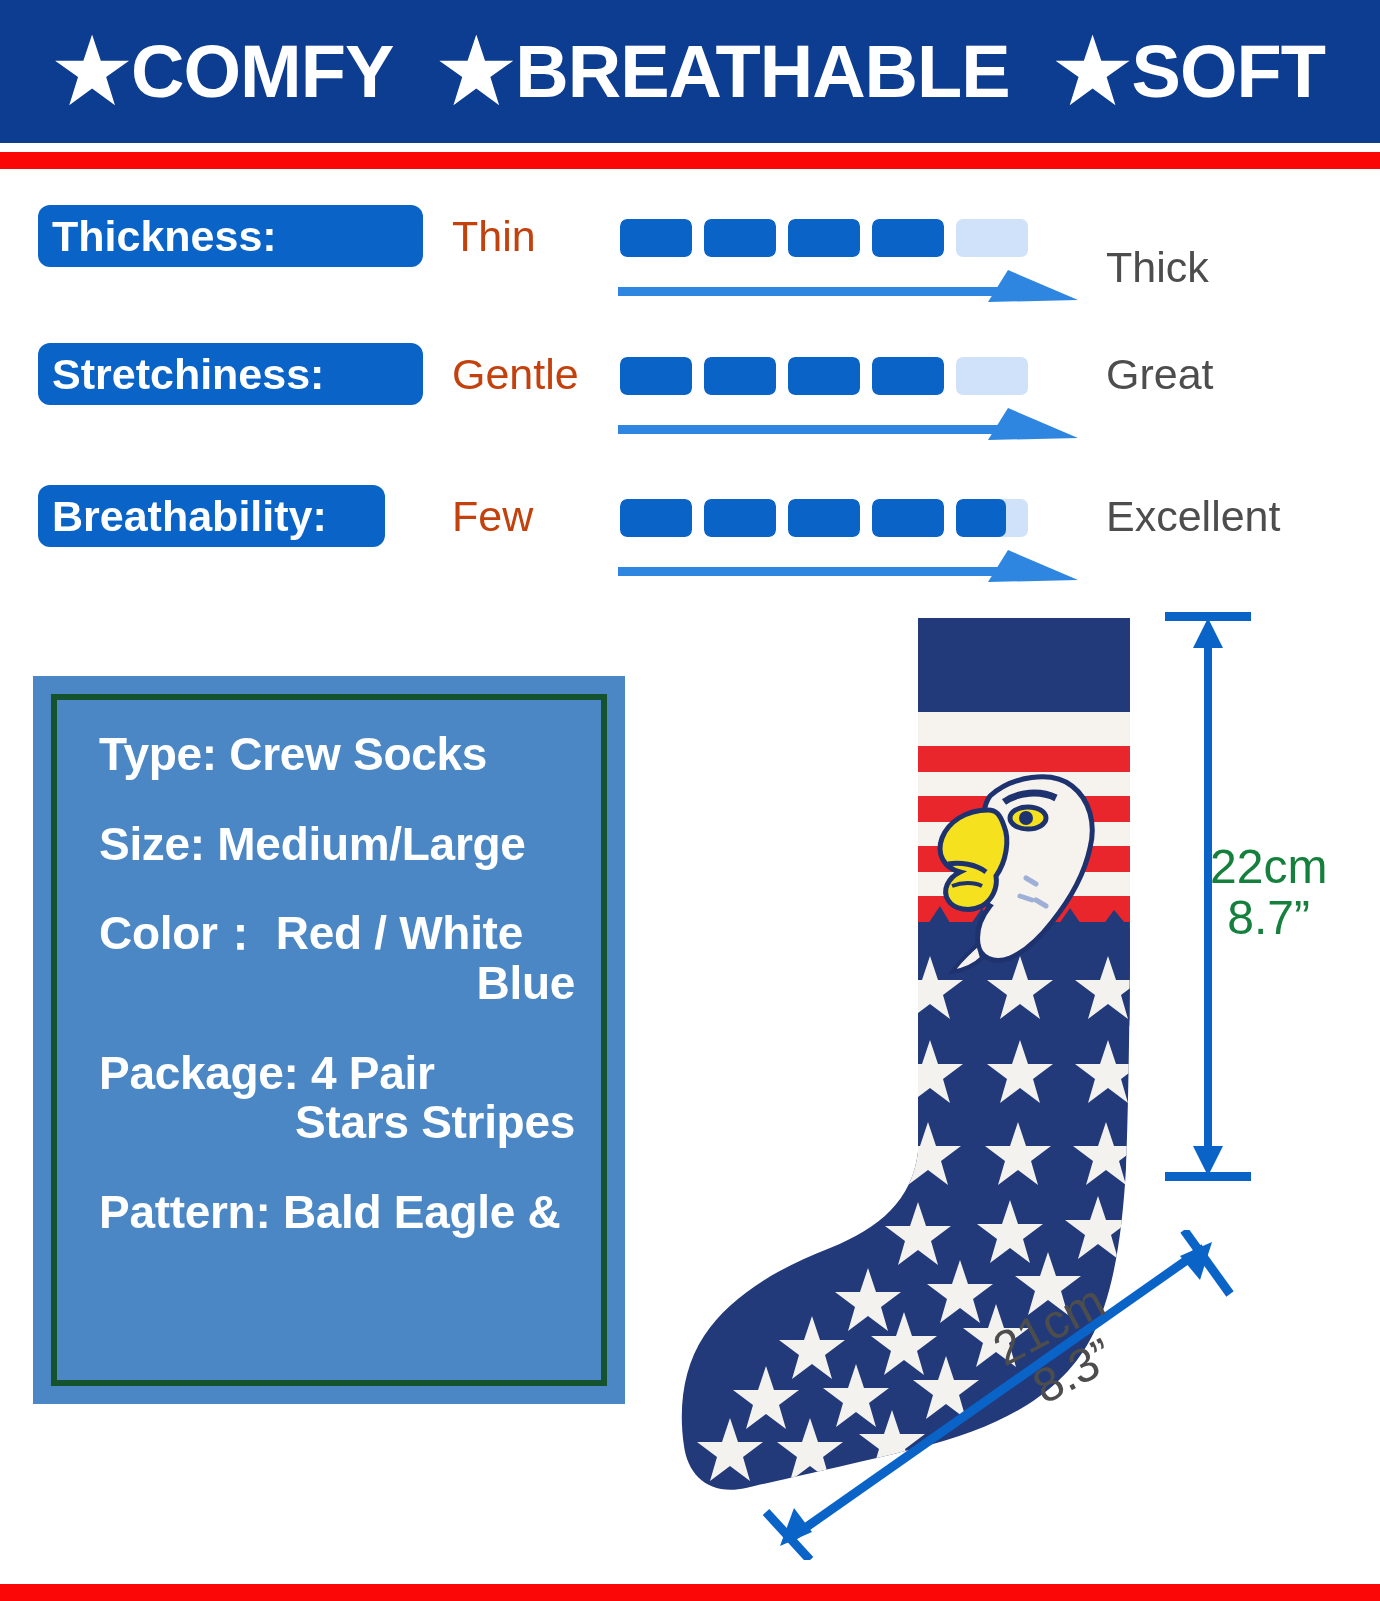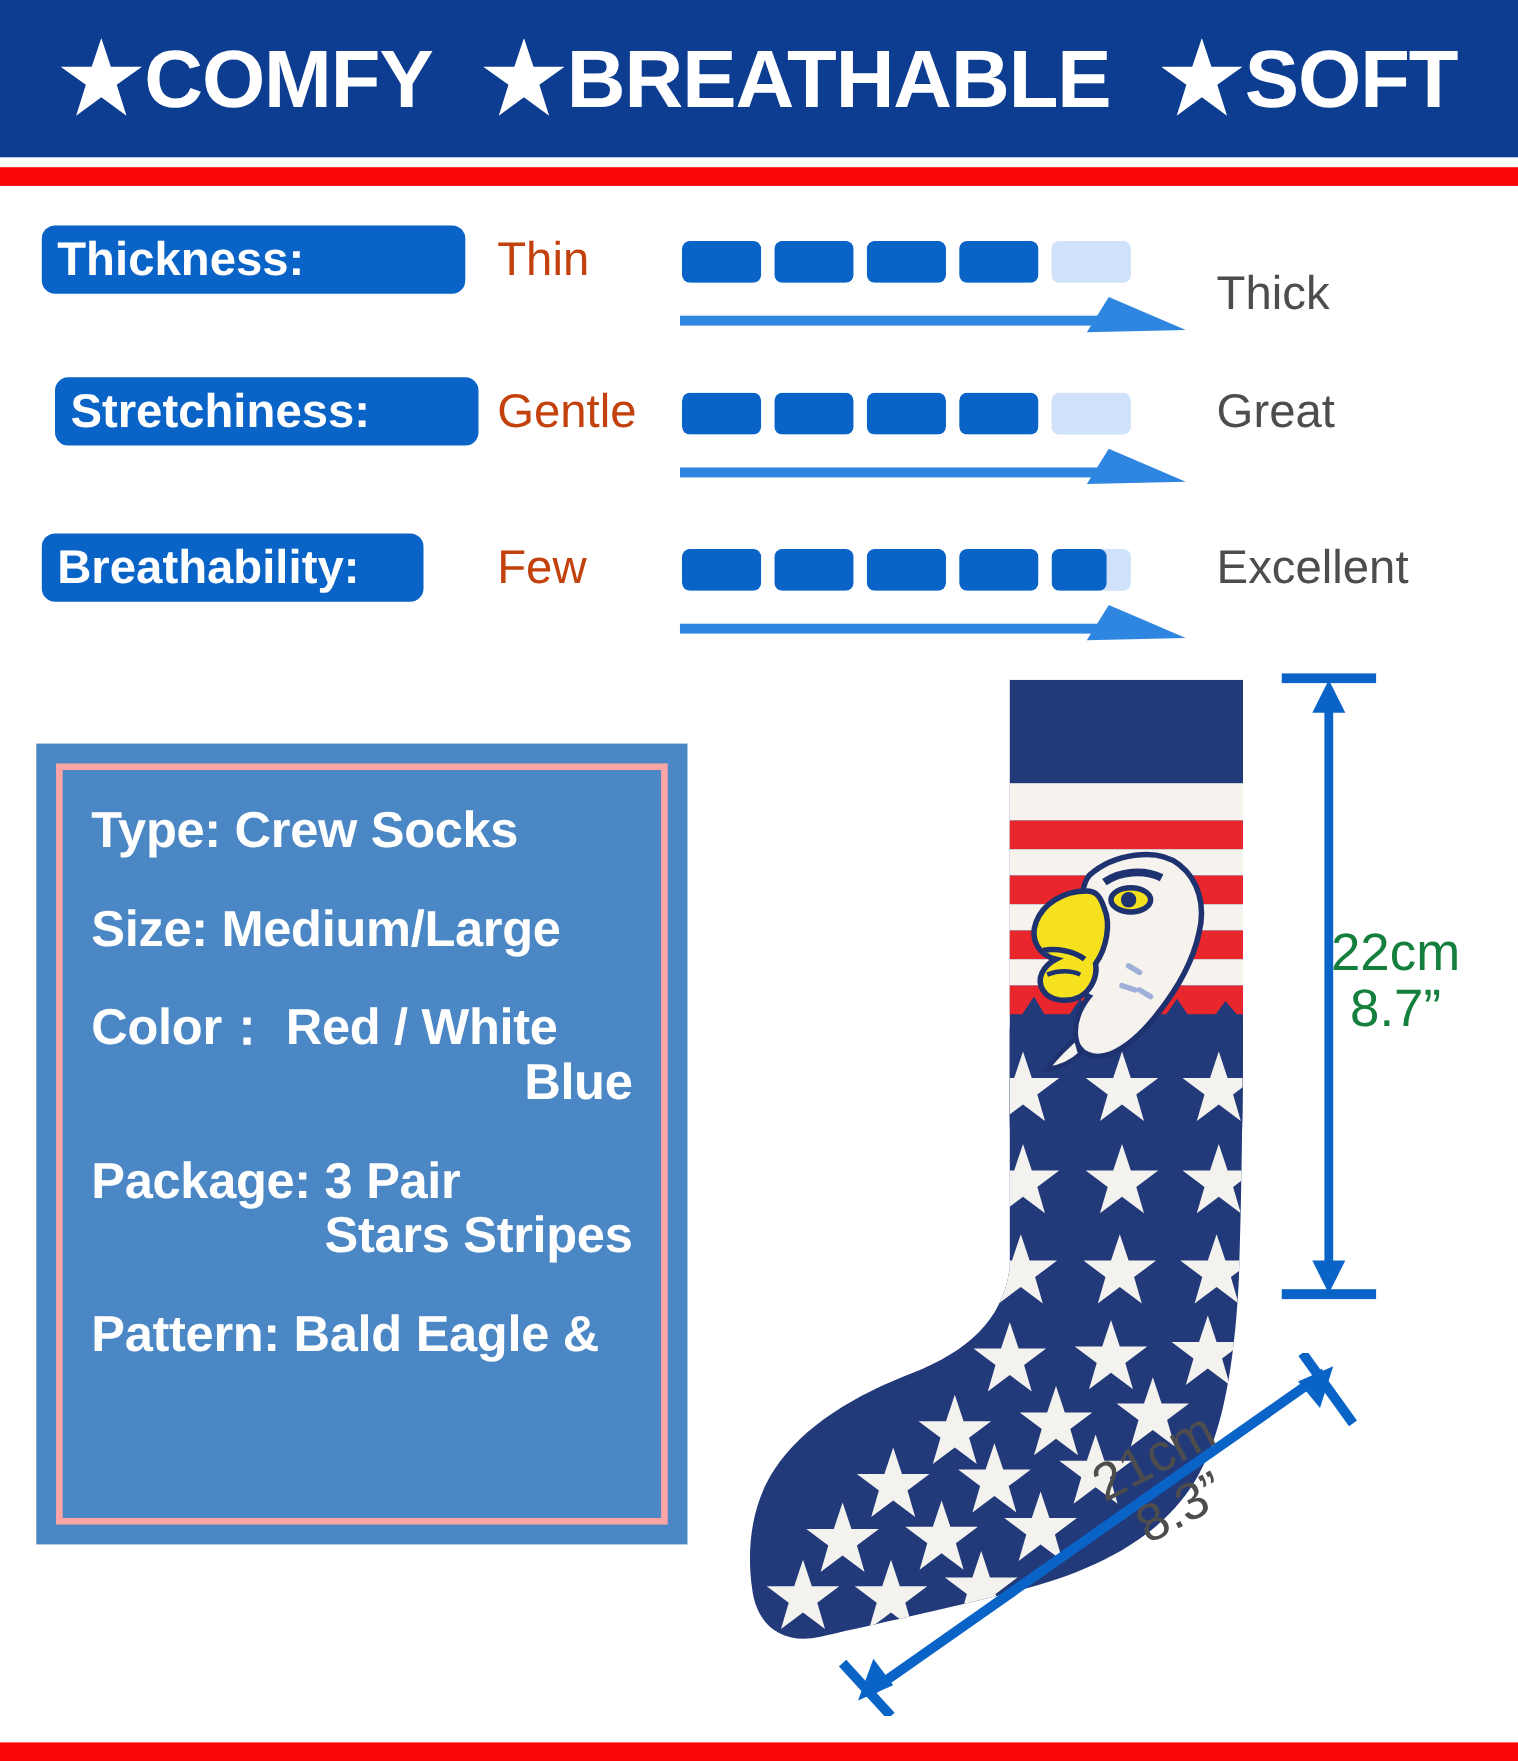--- a/index.html
+++ b/index.html
@@ -64,22 +64,22 @@
   }
   .arrow-wrap{position:absolute;}
   .arrow-svg{display:block;}
 
   
   .info-panel{
     position:absolute;left:33px;top:676px;width:592px;height:728px;
     background:#4a87c4;box-sizing:border-box;padding:18px;
   }
   .info-inner{
-    width:100%;height:100%;border:6px solid #fca5a5;box-sizing:border-box;
-    padding:30px 26px 10px 26px;
+    width:100%;height:100%;border:6px solid #14532d;box-sizing:border-box;
+    padding:30px 26px 10px 42px;
   }
   .info-line{
     color:#ffffff;font-size:46px;font-weight:700;line-height:1.08;
     margin-bottom:40px;letter-spacing:-0.3px;
   }
   .info-line.cont{text-align:right;margin-top:-40px;margin-bottom:40px;}
   .info-line:last-child{margin-bottom:0;}
 
   
   .sock-area{position:absolute;left:660px;top:600px;width:560px;height:960px;}
@@ -146,21 +146,21 @@
   <div class="rating-high" style="left:1106px;margin-top:31px;">Thick</div>
   <div class="arrow-wrap" style="left:618px;top:65px;">
     <svg class="arrow-svg" width="460" height="42" viewBox="0 0 460 42">
       <rect x="0" y="17" width="400" height="9" fill="#2f86e0"></rect>
       <polygon points="390,0 460,30 370,32" fill="#2f86e0"></polygon>
     </svg>
   </div>
 </div>
 
 <div class="rating-row" style="top:343px;">
-  <div class="rating-label-box" style="width:385px;margin-left:12px;">
+  <div class="rating-label-box" style="width:385px;">
     <span>Stretchiness:</span>
   </div>
   <div class="rating-low" style="left:452px;">Gentle</div>
   <div class="seg-wrap" style="left:620px;">
     <div class="seg">
         <div class="seg-fill" style="width:100%"></div>
       </div>
     <div class="seg">
         <div class="seg-fill" style="width:100%"></div>
       </div>
@@ -213,21 +213,21 @@
     </svg>
   </div>
 </div>
 
 <div class="info-panel">
   <div class="info-inner">
     <div class="info-line">Type: Crew Socks</div>
     <div class="info-line">Size: Medium/Large</div>
     <div class="info-line">Color： Red / White</div>
     <div class="info-line cont">Blue</div>
-    <div class="info-line">Package: 3 Pair</div>
+    <div class="info-line">Package: 4 Pair</div>
     <div class="info-line cont">Stars Stripes</div>
     <div class="info-line">Pattern: Bald Eagle &amp;</div>
   </div>
 </div>
 
 <div class="sock-area">
   <svg class="sock-svg" width="560" height="960" viewBox="0 0 560 960">
     <defs>
       <clipPath id="sockClip">
         <path d="M258,18 L470,18 L470,300

